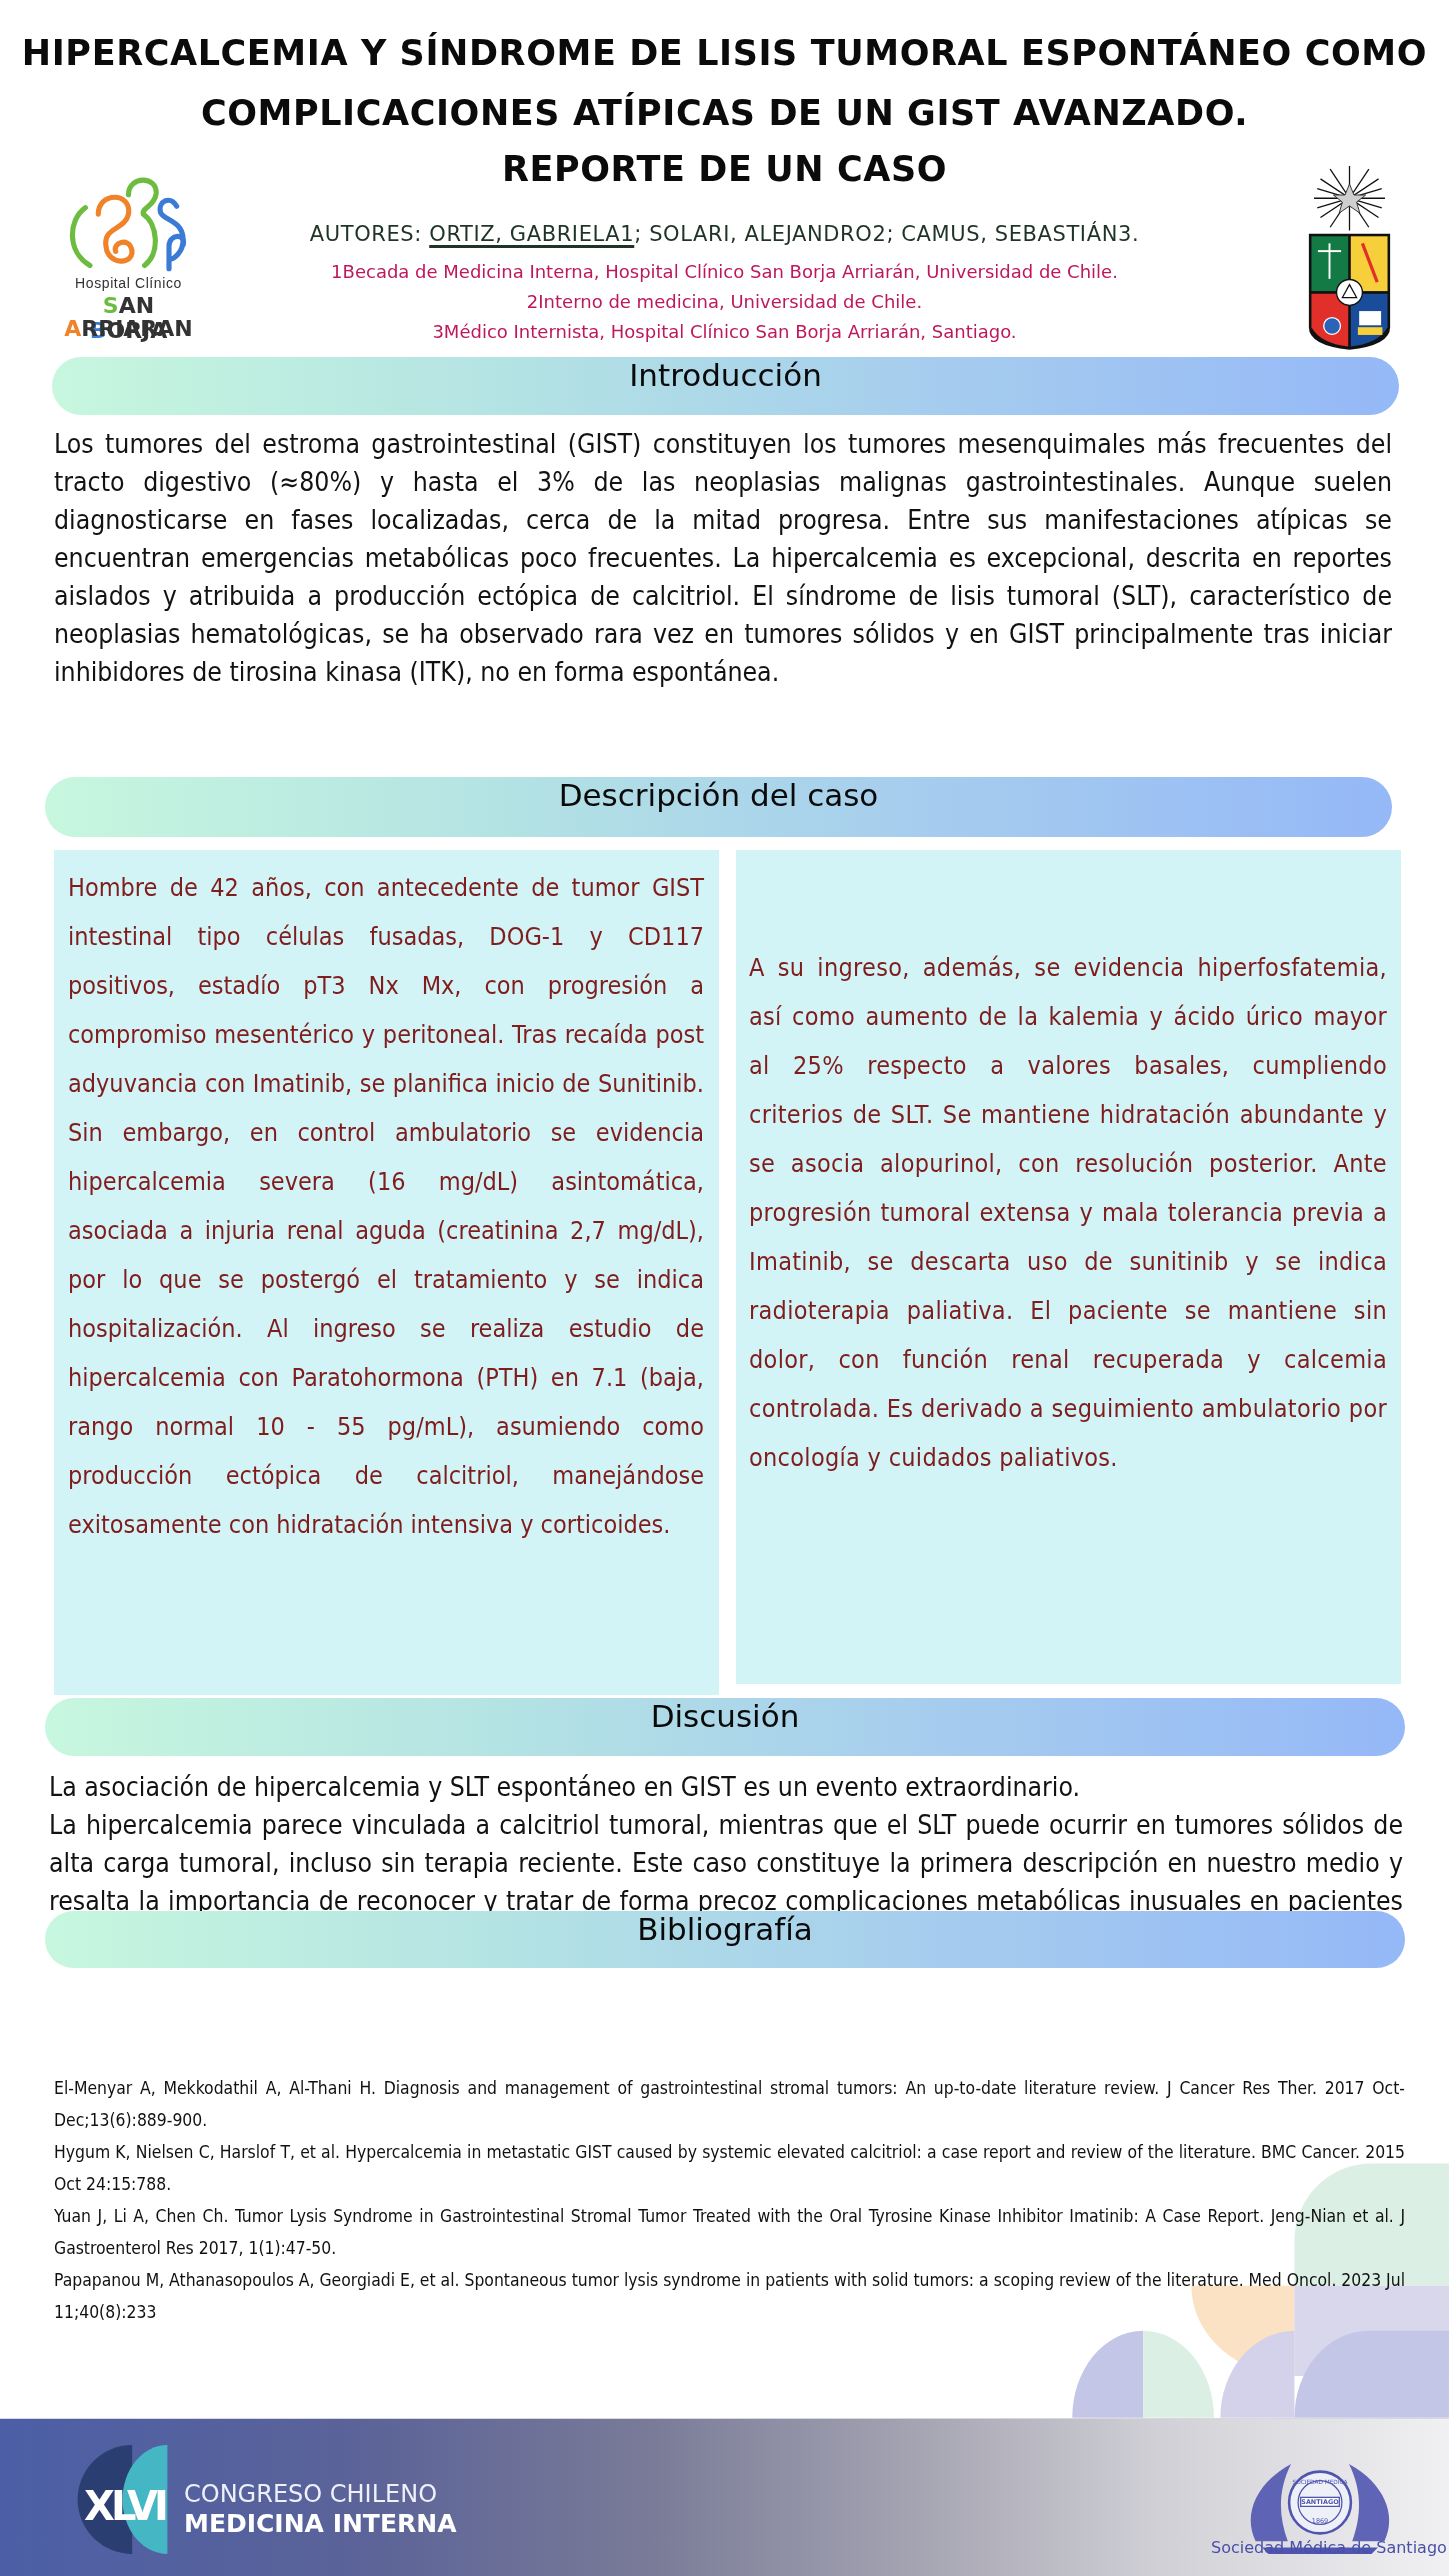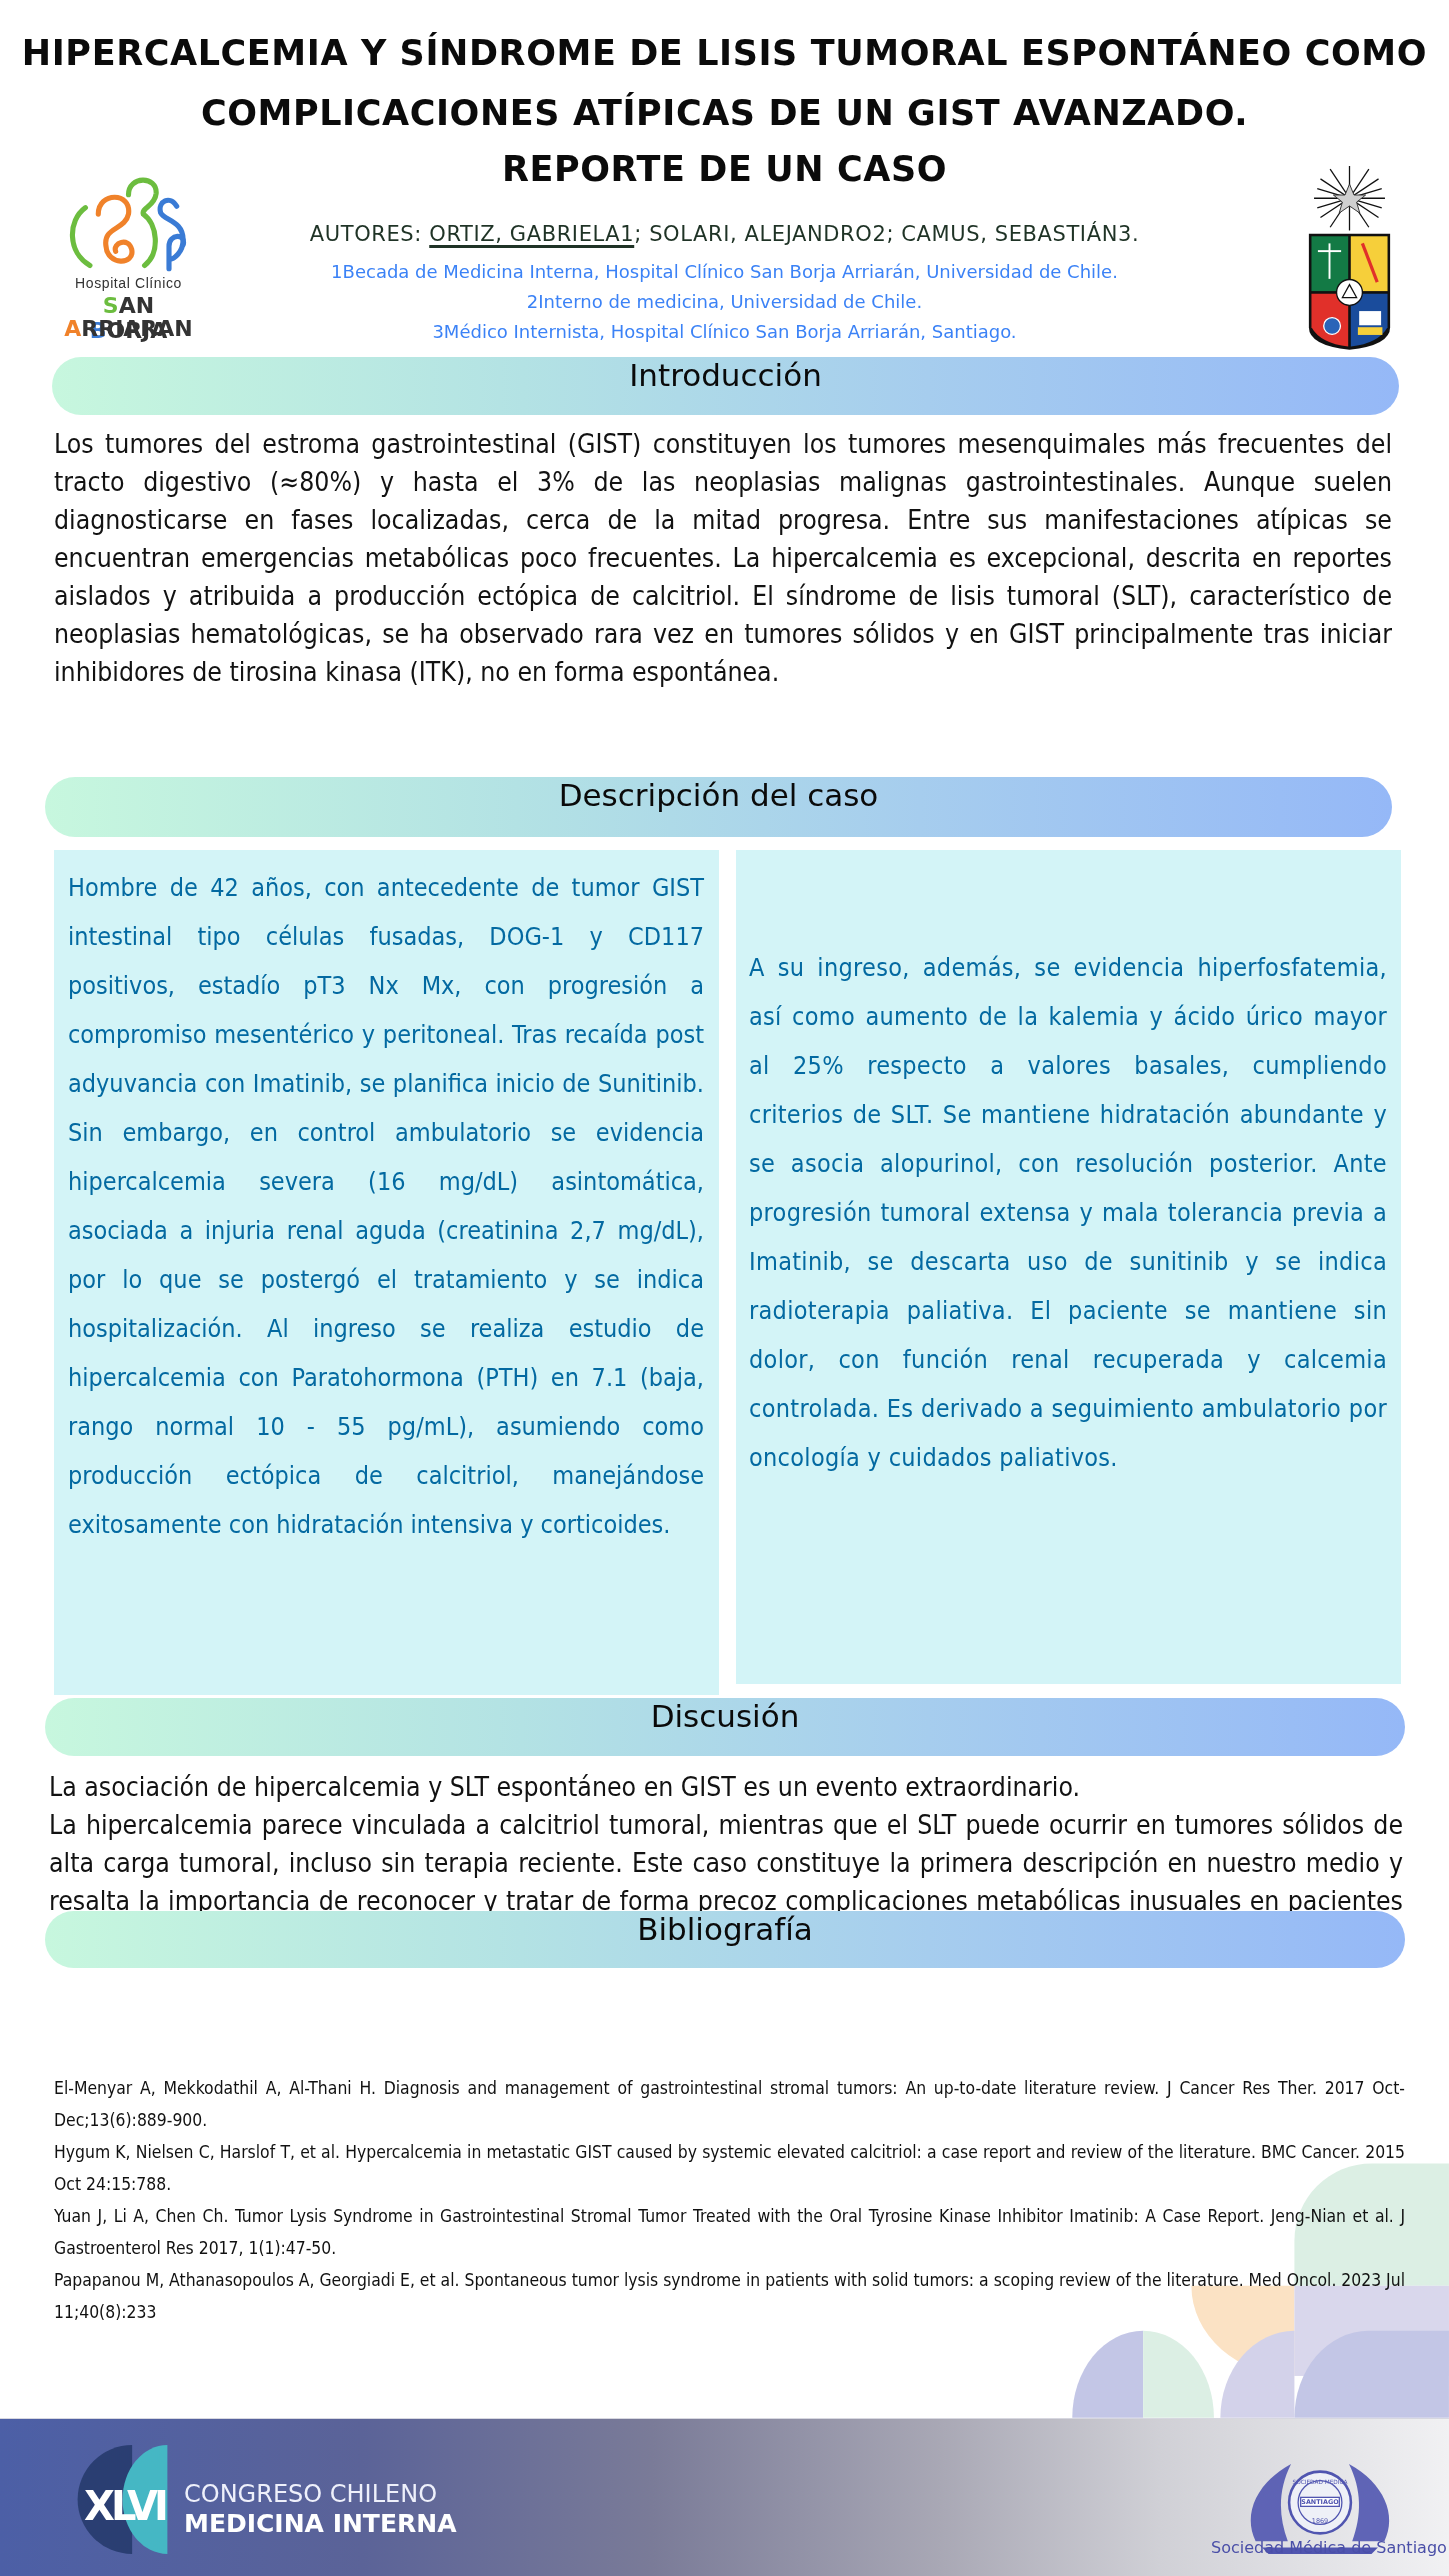--- a/index.html
+++ b/index.html
@@ -17,21 +17,21 @@
   }
   
   .authors {
     position: absolute; left: 0; width: 1449px; top: 222px; text-align: center;
     font-family: "DejaVu Sans", sans-serif; font-weight: 400; font-size: 21px;
     color: #1f3326; letter-spacing: 0.6px; white-space: nowrap;
   }
   .authors .u { text-decoration: underline; text-decoration-thickness: 2.6px; text-underline-offset: 3.9px; }
   .affil {
     position: absolute; left: 0; width: 1449px; text-align: center;
-    font-family: "DejaVu Sans", sans-serif; font-size: 18px; color: #3b82f6; white-space: nowrap;
+    font-family: "DejaVu Sans", sans-serif; font-size: 18px; color: #be185d; white-space: nowrap;
   }
 
   
   .hosp-logo { left: 61px; top: 169px; width: 135px; height: 177px; }
   .hosp-logo .name1 { position: absolute; top: 106px; left: 0; width: 135px; text-align: center;
     font-family: Liberation Sans, sans-serif; font-size: 14px; color: #333; letter-spacing: 0.6px; }
   .hosp-logo .name2, .hosp-logo .name3 { position: absolute; left: 0; width: 135px; text-align: center;
     font-family: "DejaVu Sans", sans-serif; font-weight: 700; font-size: 22px; color: #333; letter-spacing: 0px; }
   .hosp-logo .name2 { top: 124px; }
   .hosp-logo .name3 { top: 147px; }
@@ -49,21 +49,21 @@
 
   
   .para {
     position: absolute; text-align: justify; color: #121212;
     font-family: "DejaVu Sans Condensed", "DejaVu Sans", sans-serif;
   }
   .intro { left: 54px; top: 425px; width: 1338px; font-size: 26.4px; line-height: 38px; }
   .panel { position: absolute; background: #d3f4f7; }
   .panel-left { left: 54px; top: 850px; width: 665px; height: 845px; }
   .panel-right { left: 736px; top: 850px; width: 665px; height: 834px; }
-  .case-text { font-size: 25px; line-height: 49px; color: #0369a1; }
+  .case-text { font-size: 25px; line-height: 49px; color: #7f1d1d; }
   .case-left { left: 68px; top: 863px; width: 636px; }
   .case-right { left: 749px; top: 943px; width: 638px; letter-spacing: 0.3px; }
   .disc { left: 49px; top: 1768px; width: 1354px; font-size: 26.4px; line-height: 38px; }
   .refs { left: 54px; top: 2072px; width: 1351px; font-size: 17.4px; line-height: 32px; color: #111; }
   .refs p { margin: 0; }
 
   
   .deco { position: absolute; }
   
   .footer {

